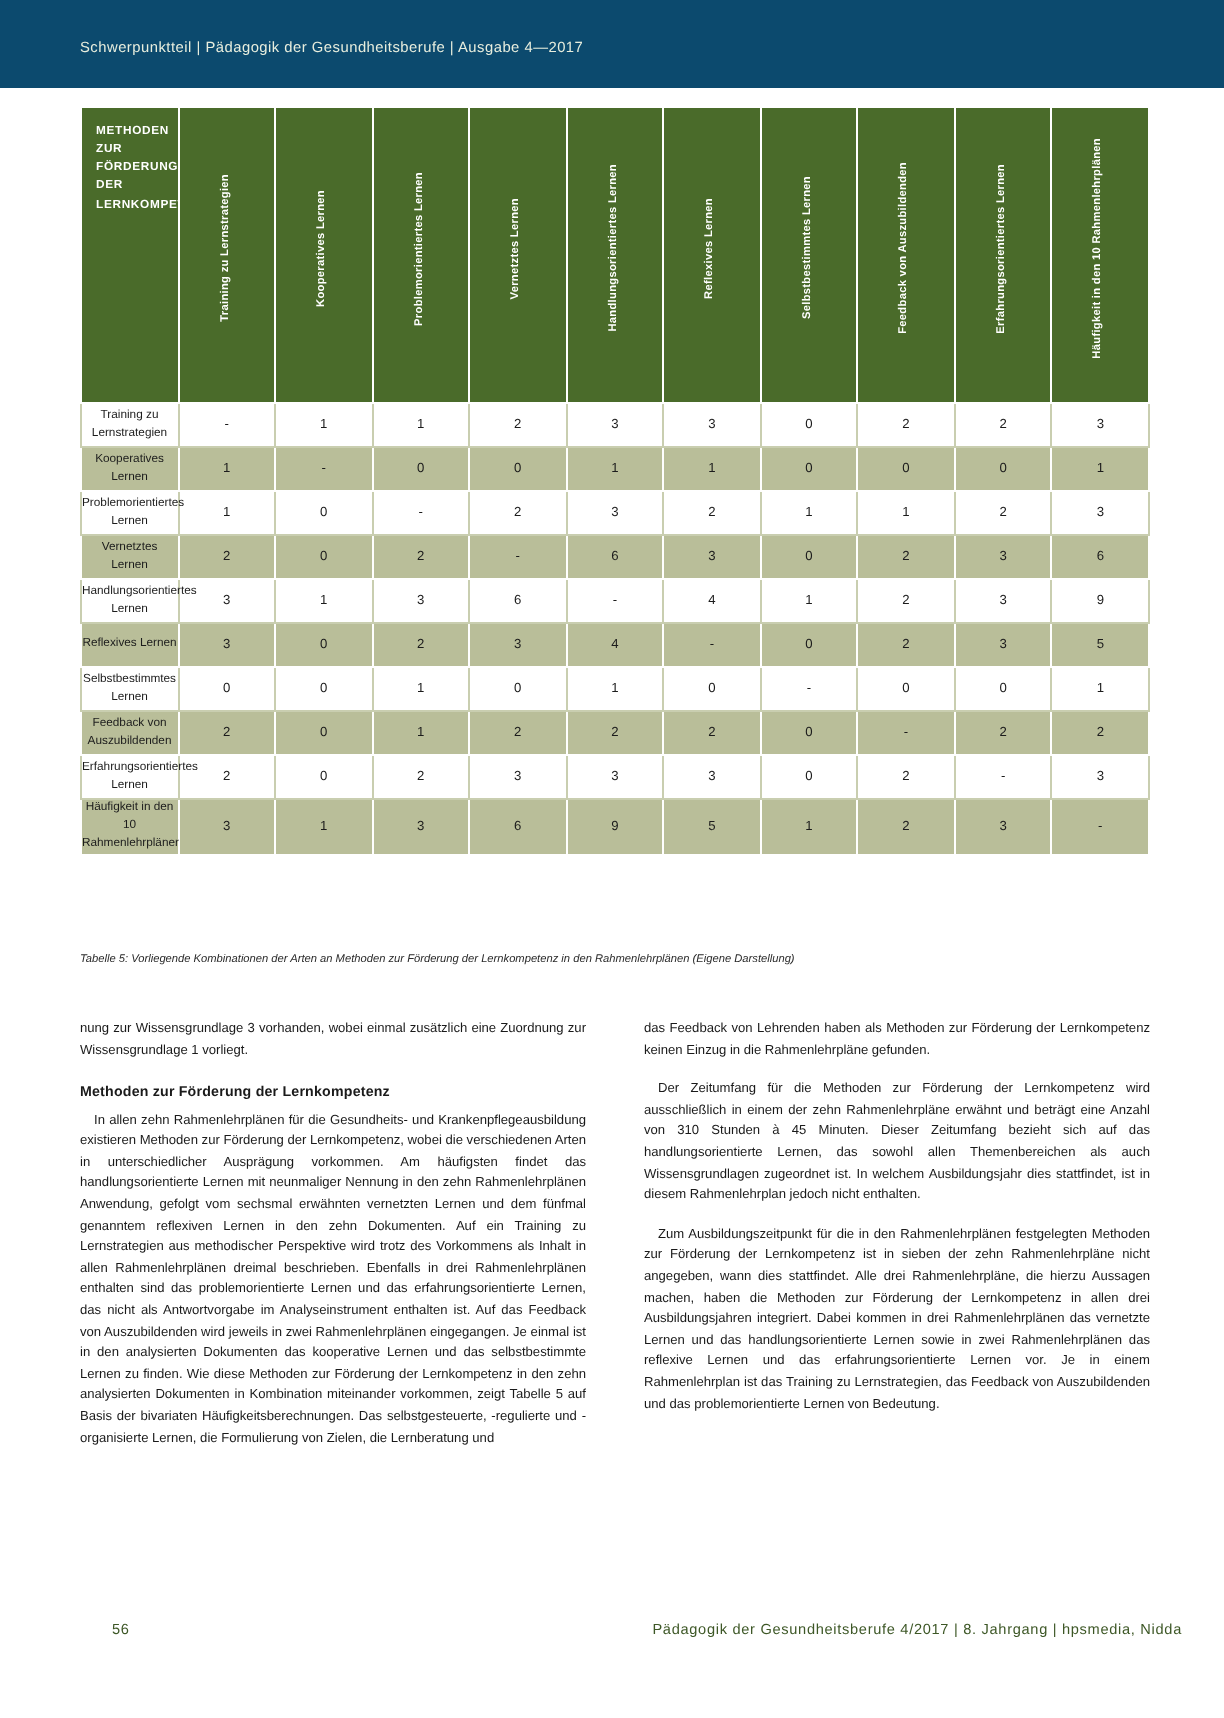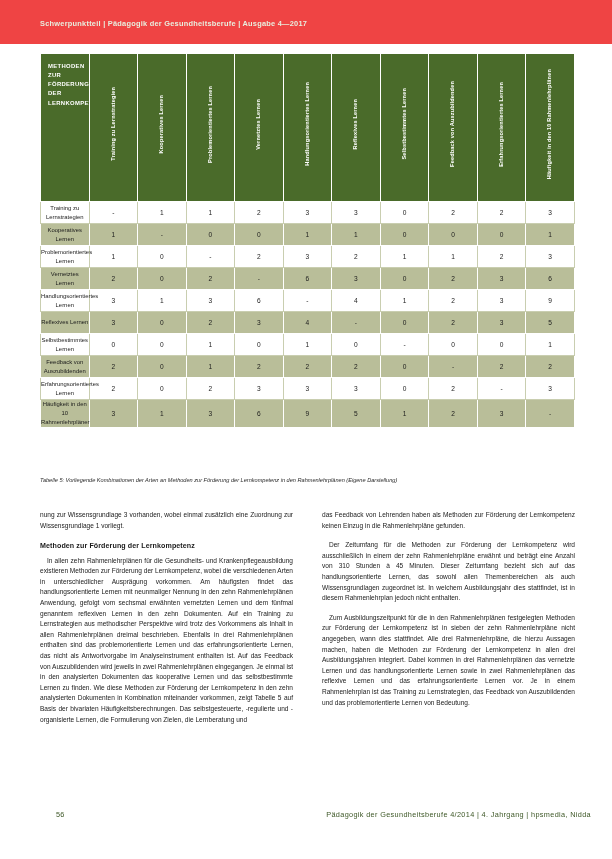--- a/index.html
+++ b/index.html
@@ -9,22 +9,21 @@
     background: #ffffff;
     font-family: "Liberation Sans", sans-serif;
     position: relative;
     overflow: hidden;
   }
 
   
   .topbar {
     position: absolute; left: 0; top: 0;
     width: 612px; height: 44px;
-    background: #ef4444;
-    font-weight: bold;
+    background: #0c4a6e;
   }
   .topbar-inner {
     position: absolute; left: 40px; top: 19px;
     font-size: 7.4px; letter-spacing: .25px;
     color: #e8eede; white-space: nowrap;
   }
 
   
   .page { position: absolute; left: 0; top: 44px; width: 612px; }
 
@@ -328,14 +327,14 @@
       <p>das Feedback von Lehrenden haben als Methoden zur Förderung der Lernkompetenz keinen Einzug in die Rahmenlehrpläne gefunden.</p>
       <p class="indent gap">Der Zeitumfang für die Methoden zur Förderung der Lernkompetenz wird ausschließlich in einem der zehn Rahmenlehrpläne erwähnt und beträgt eine Anzahl von 310 Stunden à 45 Minuten. Dieser Zeitumfang bezieht sich auf das handlungsorientierte Lernen, das sowohl allen Themenbereichen als auch Wissensgrundlagen zugeordnet ist. In welchem Ausbildungsjahr dies stattfindet, ist in diesem Rahmenlehrplan jedoch nicht enthalten.</p>
       <p class="indent gap">Zum Ausbildungszeitpunkt für die in den Rahmenlehrplänen festgelegten Methoden zur Förderung der Lernkompetenz ist in sieben der zehn Rahmenlehrpläne nicht angegeben, wann dies stattfindet. Alle drei Rahmenlehrpläne, die hierzu Aussagen machen, haben die Methoden zur Förderung der Lernkompetenz in allen drei Ausbildungsjahren integriert. Dabei kommen in drei Rahmenlehrplänen das vernetzte Lernen und das handlungsorientierte Lernen sowie in zwei Rahmenlehrplänen das reflexive Lernen und das erfahrungsorientierte Lernen vor. Je in einem Rahmenlehrplan ist das Training zu Lernstrategien, das Feedback von Auszubildenden und das problemorientierte Lernen von Bedeutung.</p>
     </div>
 
   </div>
 </div>
 
 <div class="footer">
   <span class="pagenum">56</span>
-  <span class="footinfo">Pädagogik der Gesundheitsberufe 4/2014  |  4. Jahrgang  |  hpsmedia, Nidda</span>
+  <span class="footinfo">Pädagogik der Gesundheitsberufe 4/2017  |  8. Jahrgang  |  hpsmedia, Nidda</span>
 </div>
 
 </body></html>

